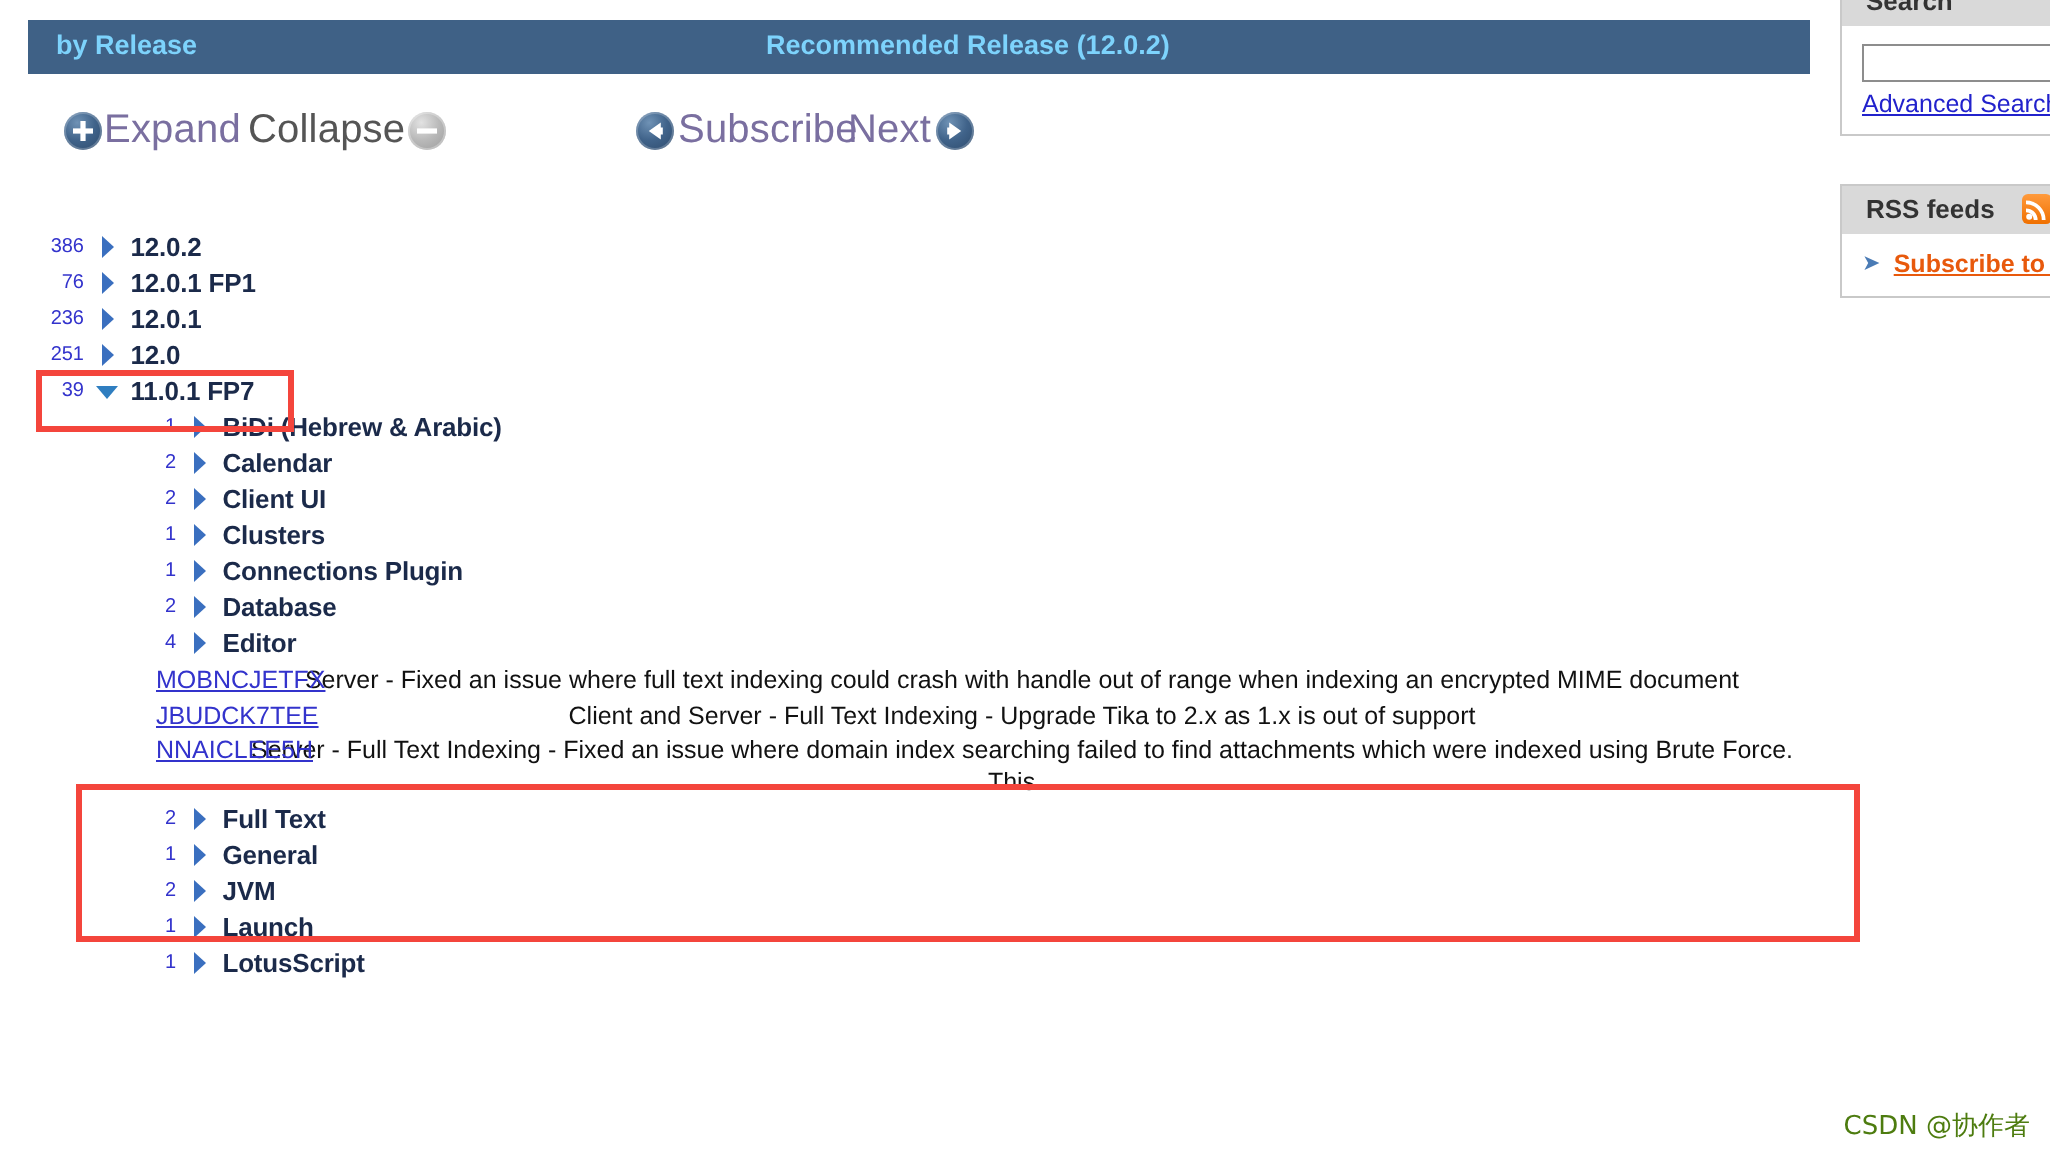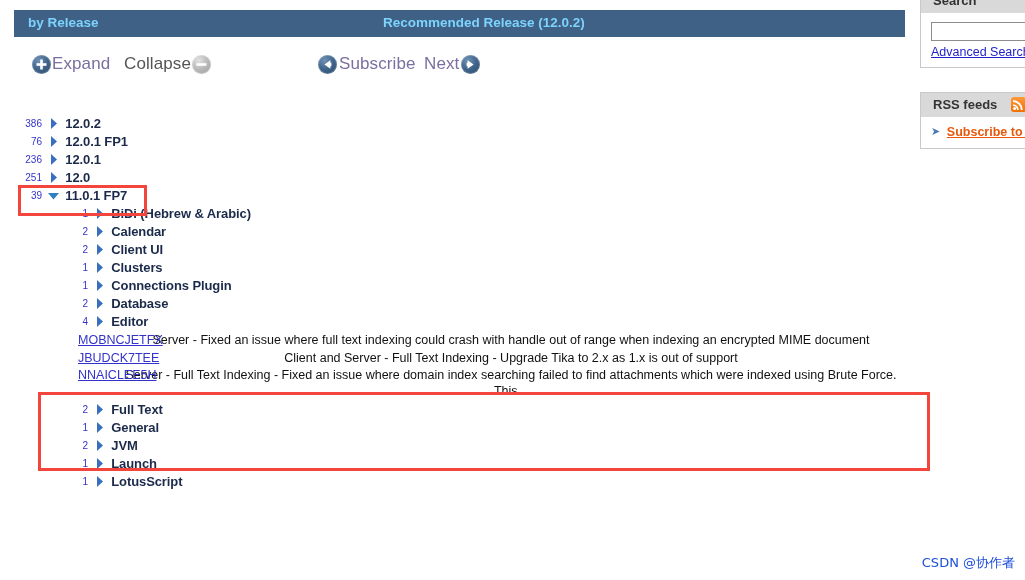--- a/index.html
+++ b/index.html
@@ -59,21 +59,21 @@
   }
   .tool-btn {
     position: absolute;
     display: flex;
     align-items: center;
     white-space: nowrap;
     cursor: pointer;
     user-select: none;
   }
   .tool-label {
-    font-size: 17px;
+    font-size: 20px;
     color: #7a6fa0;
     letter-spacing: .1px;
   }
   .tool-label.gray { color: #555555; }
   .circ {
     width: 19px; height: 19px;
     border-radius: 50%;
     position: relative;
     flex: none;
     display: inline-block;
@@ -244,21 +244,21 @@
     font-weight: bold;
     font-size: 12.5px;
     cursor: pointer;
   }
 
   
   #watermark {
     position: absolute;
     right: 10px;
     bottom: 8px;
-    color: #1d4ed8;
+    color: #4d7c0f;
     font-size: 13px;
     font-family: "DejaVu Sans", sans-serif;
     white-space: nowrap;
     user-select: none;
   }
 </style>
 </head>
 <body>
 
 <div id="main-column">

